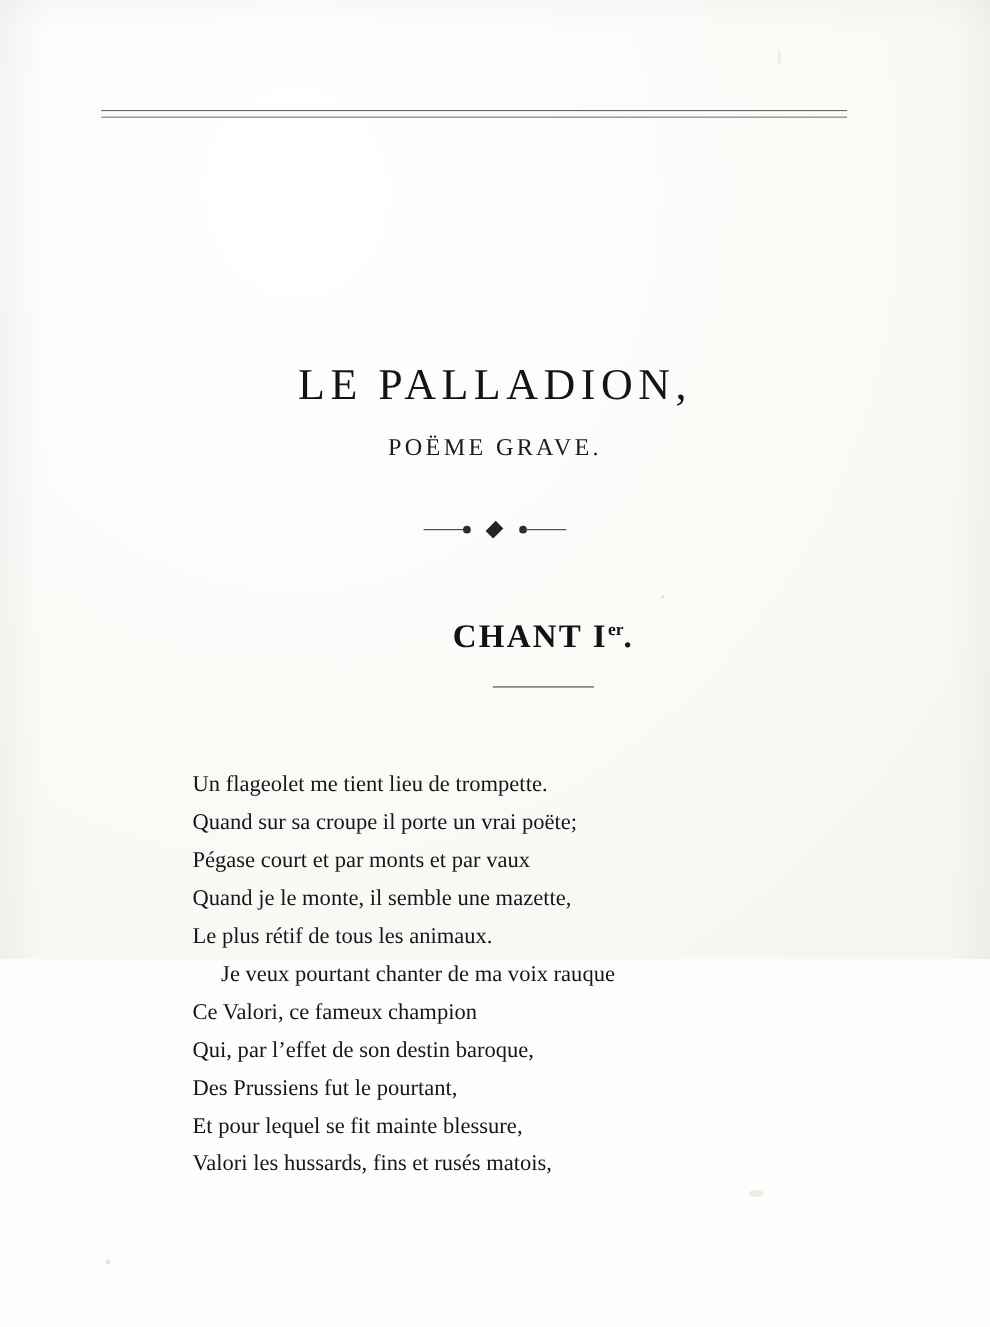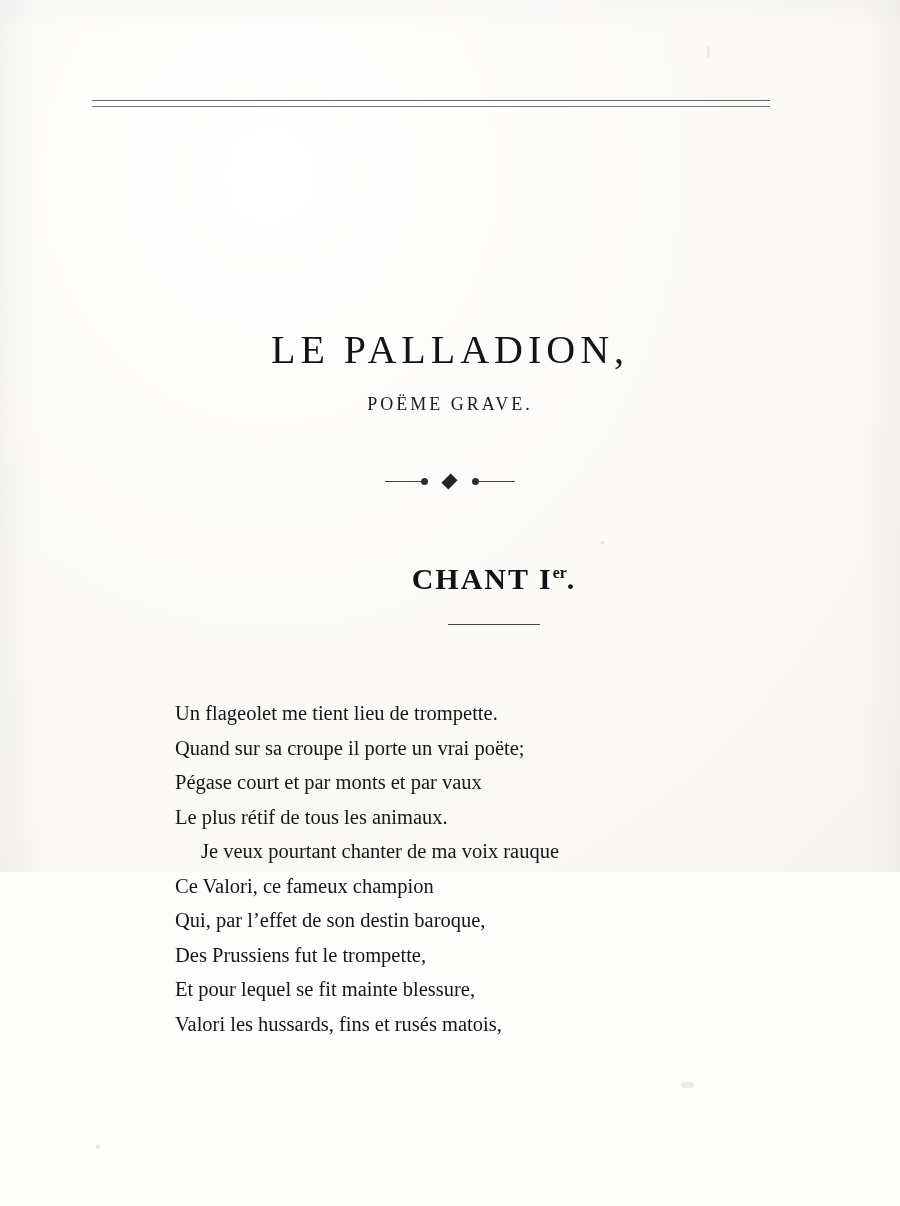--- a/index.html
+++ b/index.html
@@ -72,21 +72,21 @@
     letter-spacing: 5px;
     font-weight: 400;
     margin: 0;
     line-height: 1.1;
     color: #141418;
     font-family: "Liberation Serif", serif;
   }
   .main-title .sp { display: inline-block; width: 14px; }
   .subtitle {
     margin: 22px 0 3px 0;
-    font-size: 18px;
+    font-size: 22px;
     letter-spacing: 3px;
     color: #1b1b20;
     font-family: Liberation Serif, serif;
   }
 
   
   .ornament {
     position: absolute;
     left: 0;
     top: 472px;
@@ -226,21 +226,22 @@
     <div class="canto-title">
       <span>CHANT I</span><span class="sup">er</span><span>.</span>
     </div>
     <div class="canto-rule"></div>
   </div>
 
   <div class="verse" id="verse">
       <div class="line"><span>Un flageolet me tient lieu de trompette.</span></div>
       <div class="line"><span>Quand sur sa croupe il porte un vrai poëte;</span></div>
       <div class="line"><span>Pégase court et par monts et par vaux</span></div>
+      <div class="line"><span>Quand je le monte, il semble une mazette,</span></div>
       <div class="line"><span>Le plus rétif de tous les animaux.</span></div>
       <div class="line indent"><span>Je veux pourtant chanter de ma voix rauque</span></div>
       <div class="line"><span>Ce Valori, ce fameux champion</span></div>
       <div class="line"><span>Qui, par l’effet de son destin baroque,</span></div>
-      <div class="line"><span>Des Prussiens fut le trompette,</span></div>
+      <div class="line"><span>Des Prussiens fut le pourtant,</span></div>
       <div class="line"><span>Et pour lequel se fit mainte blessure,</span></div>
       <div class="line"><span>Valori les hussards, fins et rusés matois,</span></div>
     </div>
 </div>
 
 </body></html>

